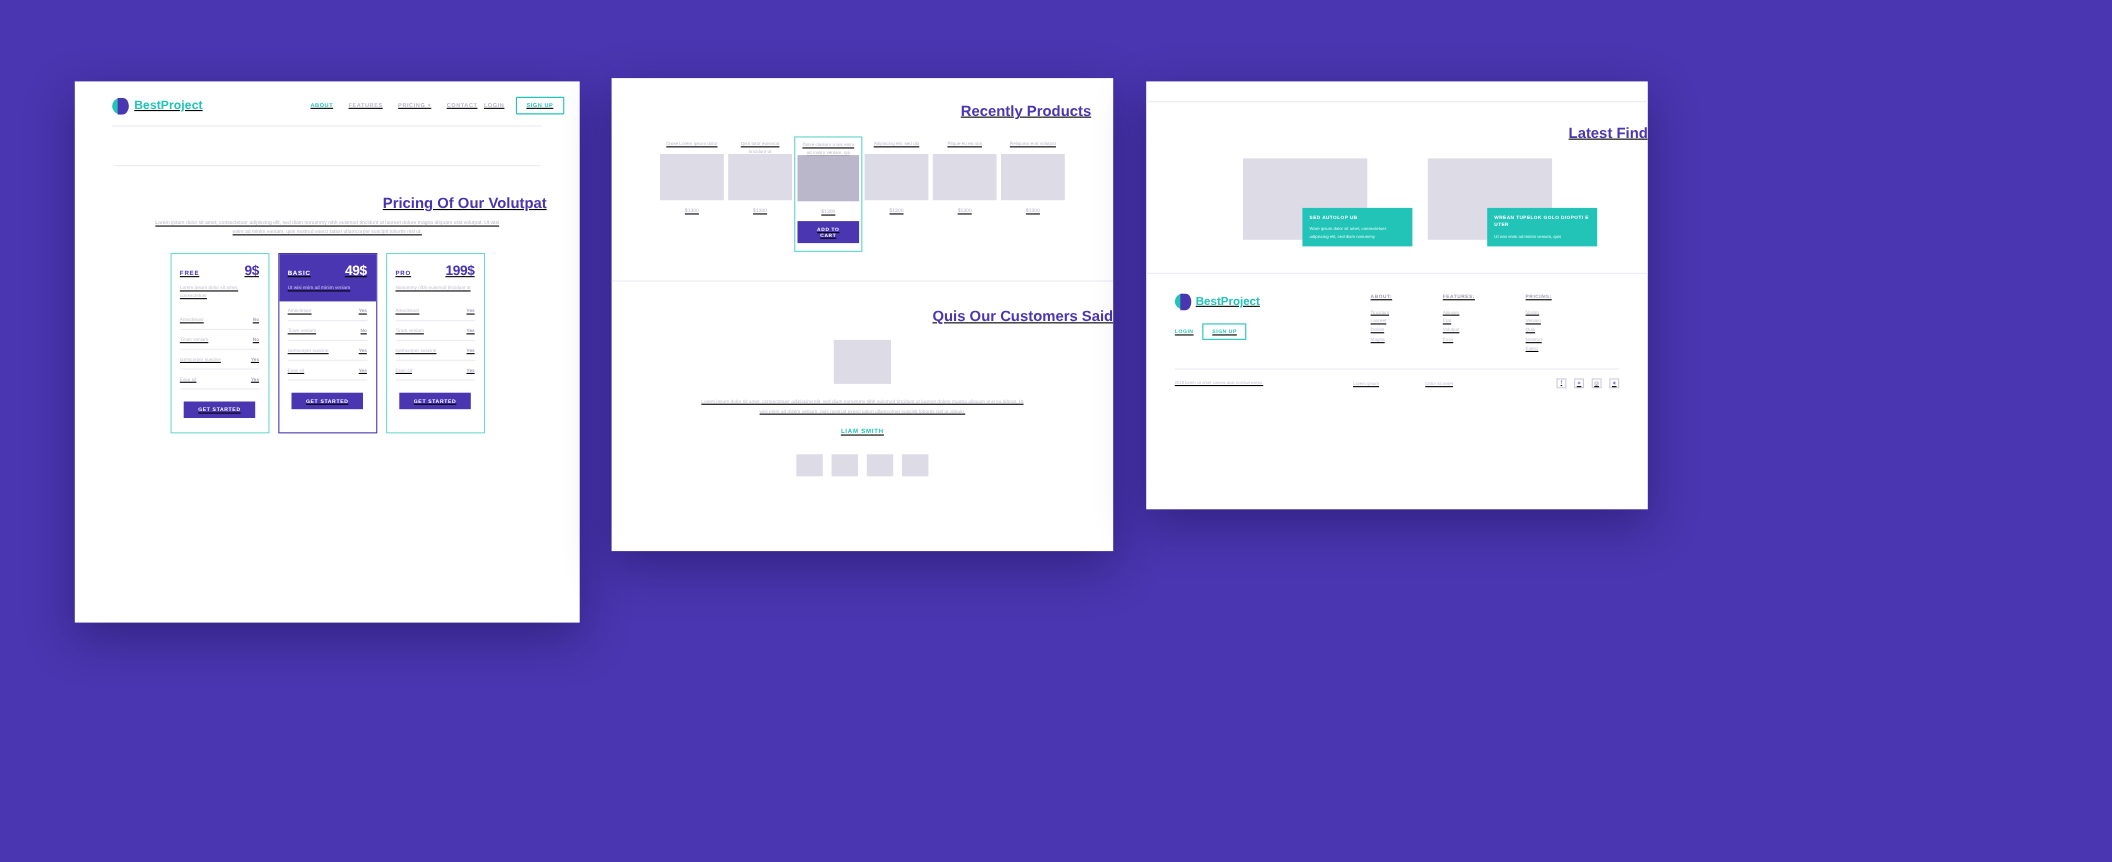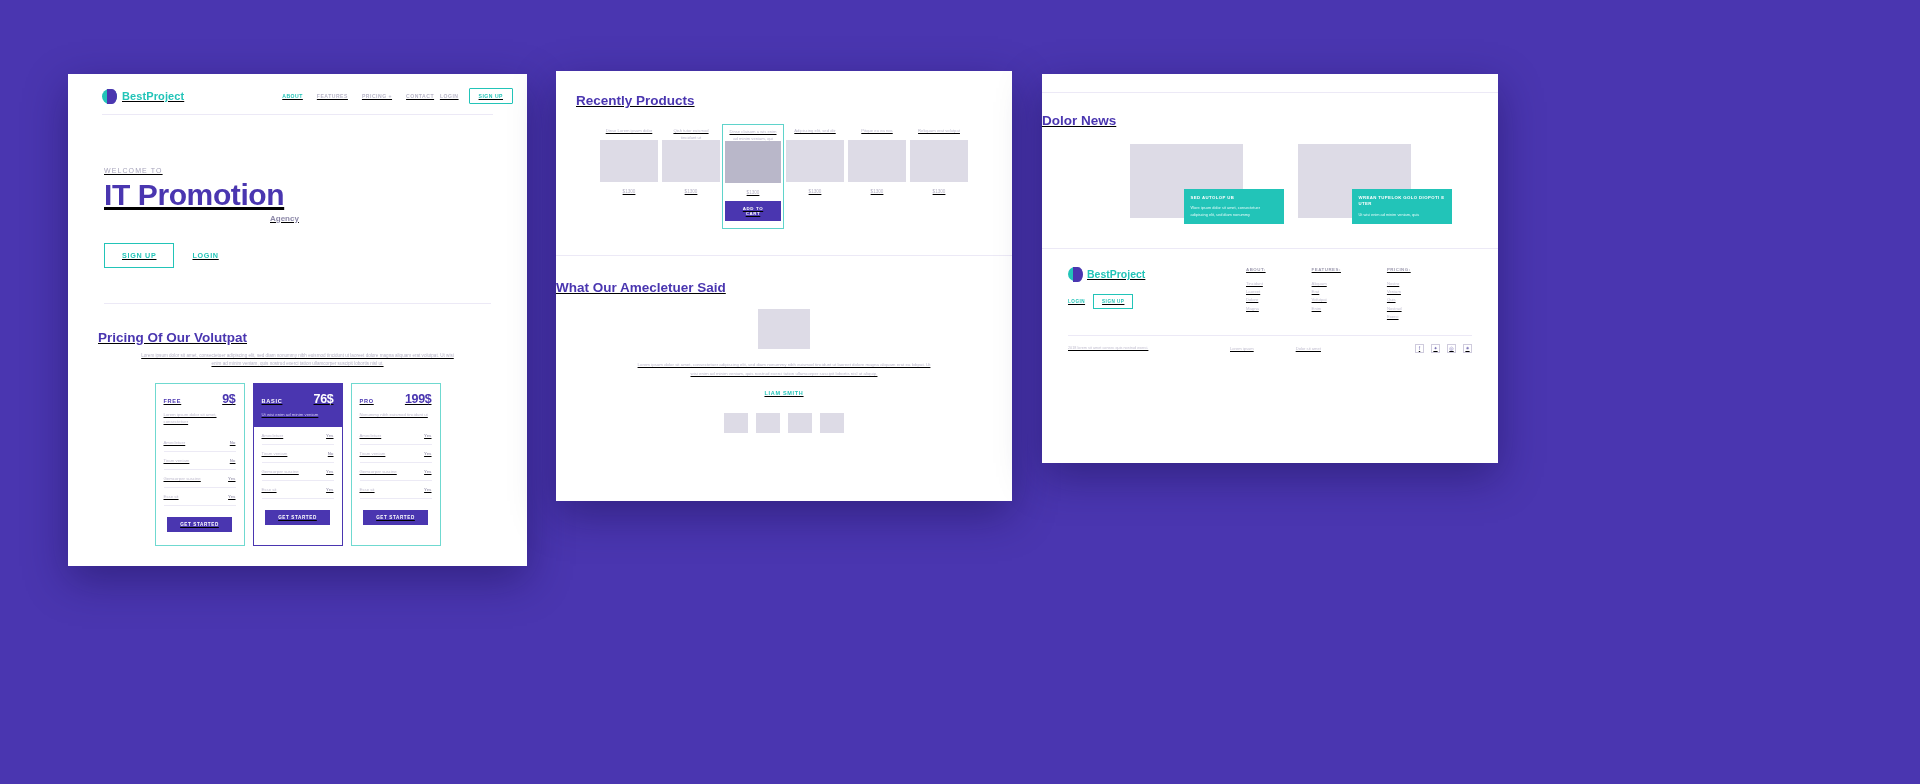--- a/index.html
+++ b/index.html
@@ -67,21 +67,21 @@
   .btn-outline-teal {
     border: 1.3px solid #22c4b8; color: #22c4b8;
     font-size: 7.2px; font-weight: 700; letter-spacing: .7px;
     padding: 7px 17px; background: transparent;
   }
   .btn-link-teal { font-size: 7.2px; font-weight: 700; letter-spacing: .7px; color: #22c4b8; }
   .hero-rule { margin: 35px 36px 0 36px; height: 1px; background: #ece9f6; }
 
   
   .pricing { padding: 26px 30px 0 30px; }
-  .sec-title { text-align: left; font-size: 13.5px; font-weight: 700; color: #4a36b0; }
+  .sec-title { text-align: right; font-size: 13.5px; font-weight: 700; color: #4a36b0; }
   .sec-lead {
     text-align: center; font-size: 4.6px; line-height: 1.85; color: #b6b3c6;
     margin: 7px auto 0; max-width: 320px;
   }
   .cards { display: flex; gap: 8px; margin-top: 14px; justify-content: center; }
   .card { width: 90px; border: 1px solid #6fd9d0; background: #fff; }
   .card-head { padding: 8px 8px 9px; }
   .card-head-top { display: flex; align-items: baseline; justify-content: space-between; }
   .card-plan { font-size: 5.6px; font-weight: 700; letter-spacing: .7px; color: #4a36b0; }
   .card-price { font-size: 12.5px; font-weight: 700; color: #4a36b0; letter-spacing: -.3px; }
@@ -213,29 +213,20 @@
         <span>PRICING +</span>
         <span>CONTACT</span>
       </div>
       <div class="nav-right">
         <span class="nav-login">LOGIN</span>
         <span class="nav-signup">SIGN UP</span>
       </div>
     </div>
     <div class="nav-rule"></div>
 
-    <div class="hero">
-      <div class="hero-eyebrow">WELCOME TO</div>
-      <div class="hero-title">IT Promotion</div>
-      <div class="hero-sub">Agency</div>
-      <div class="hero-actions">
-        <button class="btn-outline-teal">SIGN UP</button>
-        <span class="btn-link-teal">LOGIN</span>
-      </div>
-    </div>
     <div class="hero-rule"></div>
 
     <div class="pricing">
       <div class="sec-title">Pricing Of Our Volutpat</div>
       <div class="sec-lead">Lorem ipsum dolor sit amet, consectetuer adipiscing elit, sed diam nonummy nibh euismod tincidunt ut laoreet dolore magna aliquam erat volutpat. Ut wisi enim ad minim veniam, quis nostrud exerci tation ullamcorper suscipit lobortis nisl ut.</div>
       <div class="cards">
 
         <div class="card">
           <div class="card-head">
             <div class="card-head-top">
@@ -264,21 +255,21 @@
           </div>
           <div class="card-cta">
             <button class="btn-purple">GET STARTED</button>
           </div>
         </div>
 
         <div class="card featured">
           <div class="card-head">
             <div class="card-head-top">
               <span class="card-plan">BASIC</span>
-              <span class="card-price">76$</span>
+              <span class="card-price">49$</span>
             </div>
             <div class="card-desc">Ut wisi enim ad minim veniam</div>
           </div>
           <div class="card-rows">
             <div class="card-row">
                 <span>Amecletuer</span>
                 <span class="val">Yes</span>
               </div>
             <div class="card-row">
                 <span>Tiram veniam</span>
@@ -374,38 +365,38 @@
           <div class="prod-name">Reliquam erat volutpat</div>
           <div class="prod-img"></div>
           <div class="prod-price">$1300</div>
         </div>
 
       </div>
     </div>
     <div class="p2-rule"></div>
 
     <div class="testi">
-      <div class="sec-title">What Our Amecletuer Said</div>
+      <div class="sec-title">Quis Our Customers Said</div>
       <div class="testi-avatar"></div>
       <div class="testi-quote">Lorem ipsum dolor sit amet, consectetuer adipiscing elit, sed diam nonummy nibh euismod tincidunt ut laoreet dolore magna aliquam erat ea lobpat. Ut wisi enim ad minim veniam, quis nostrud exerci tation ullamcorper suscipit lobortis nisl ut aliquip.</div>
       <div class="testi-name">LIAM SMITH</div>
       <div class="testi-thumbs">
         <div></div>
         <div></div>
         <div></div>
         <div></div>
       </div>
     </div>
   </div>
 
   <div class="panel p3">
     <div class="p3-rule"></div>
 
     <div class="news">
-      <div class="sec-title">Dolor News</div>
+      <div class="sec-title">Latest Find</div>
       <div class="news-grid">
         <div class="news-item">
           <div class="news-img"></div>
           <div class="news-cap">
             <div class="news-cap-title">SED AUTOLOP UB</div>
             <div class="news-cap-text">Wore ipsum dolor sit amet, consectetuer adipiscing elit, sed diam nonummy</div>
           </div>
         </div>
         <div class="news-item">
           <div class="news-img"></div>

